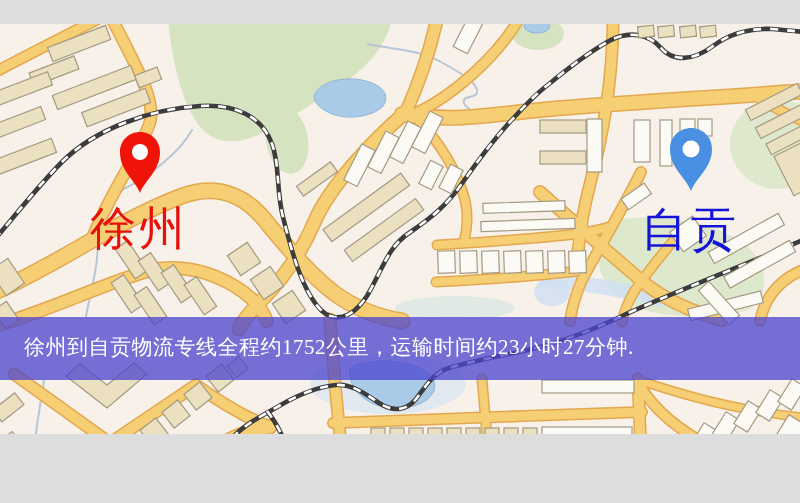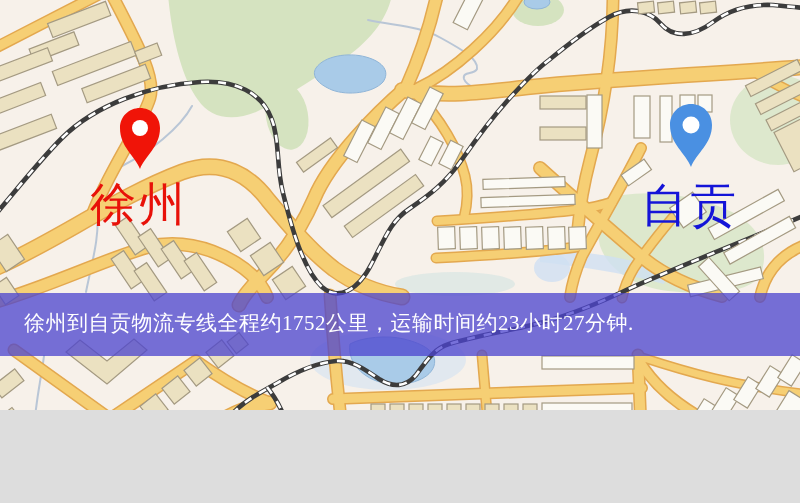--- a/index.html
+++ b/index.html
@@ -1,17 +1,17 @@
 <!DOCTYPE html>
 <html><head>
 <meta charset="utf-8">
 <style>
   html,body{margin:0;padding:0;background:#ddd;}
   .stage{position:relative;width:800px;height:410px;overflow:hidden;background:#f7f1ea;
-         font-family:"Liberation Serif", serif;}
+         font-family:"Liberation Serif", serif;margin-top:24px;}
   svg{display:block}
   
   .park{fill:#d5e3c0;stroke:none}
   .park-light{fill:#dde8cd}
   .water{fill:#a9cbe8;stroke:#8fb5d8;stroke-width:1}
   .water-soft{fill:#cfe0f2;stroke:none}
   .stream{fill:none;stroke:#b9c6d6;stroke-width:2;stroke-linecap:round}
   .road-casing use{fill:none;stroke:#e3a84f;stroke-linecap:round;stroke-linejoin:round}
   .road-fill use{fill:none;stroke:#f6cf74;stroke-linecap:round;stroke-linejoin:round}
   .rail-base use{fill:none;stroke:#3c3c3c;stroke-width:4.6;stroke-linecap:butt}

